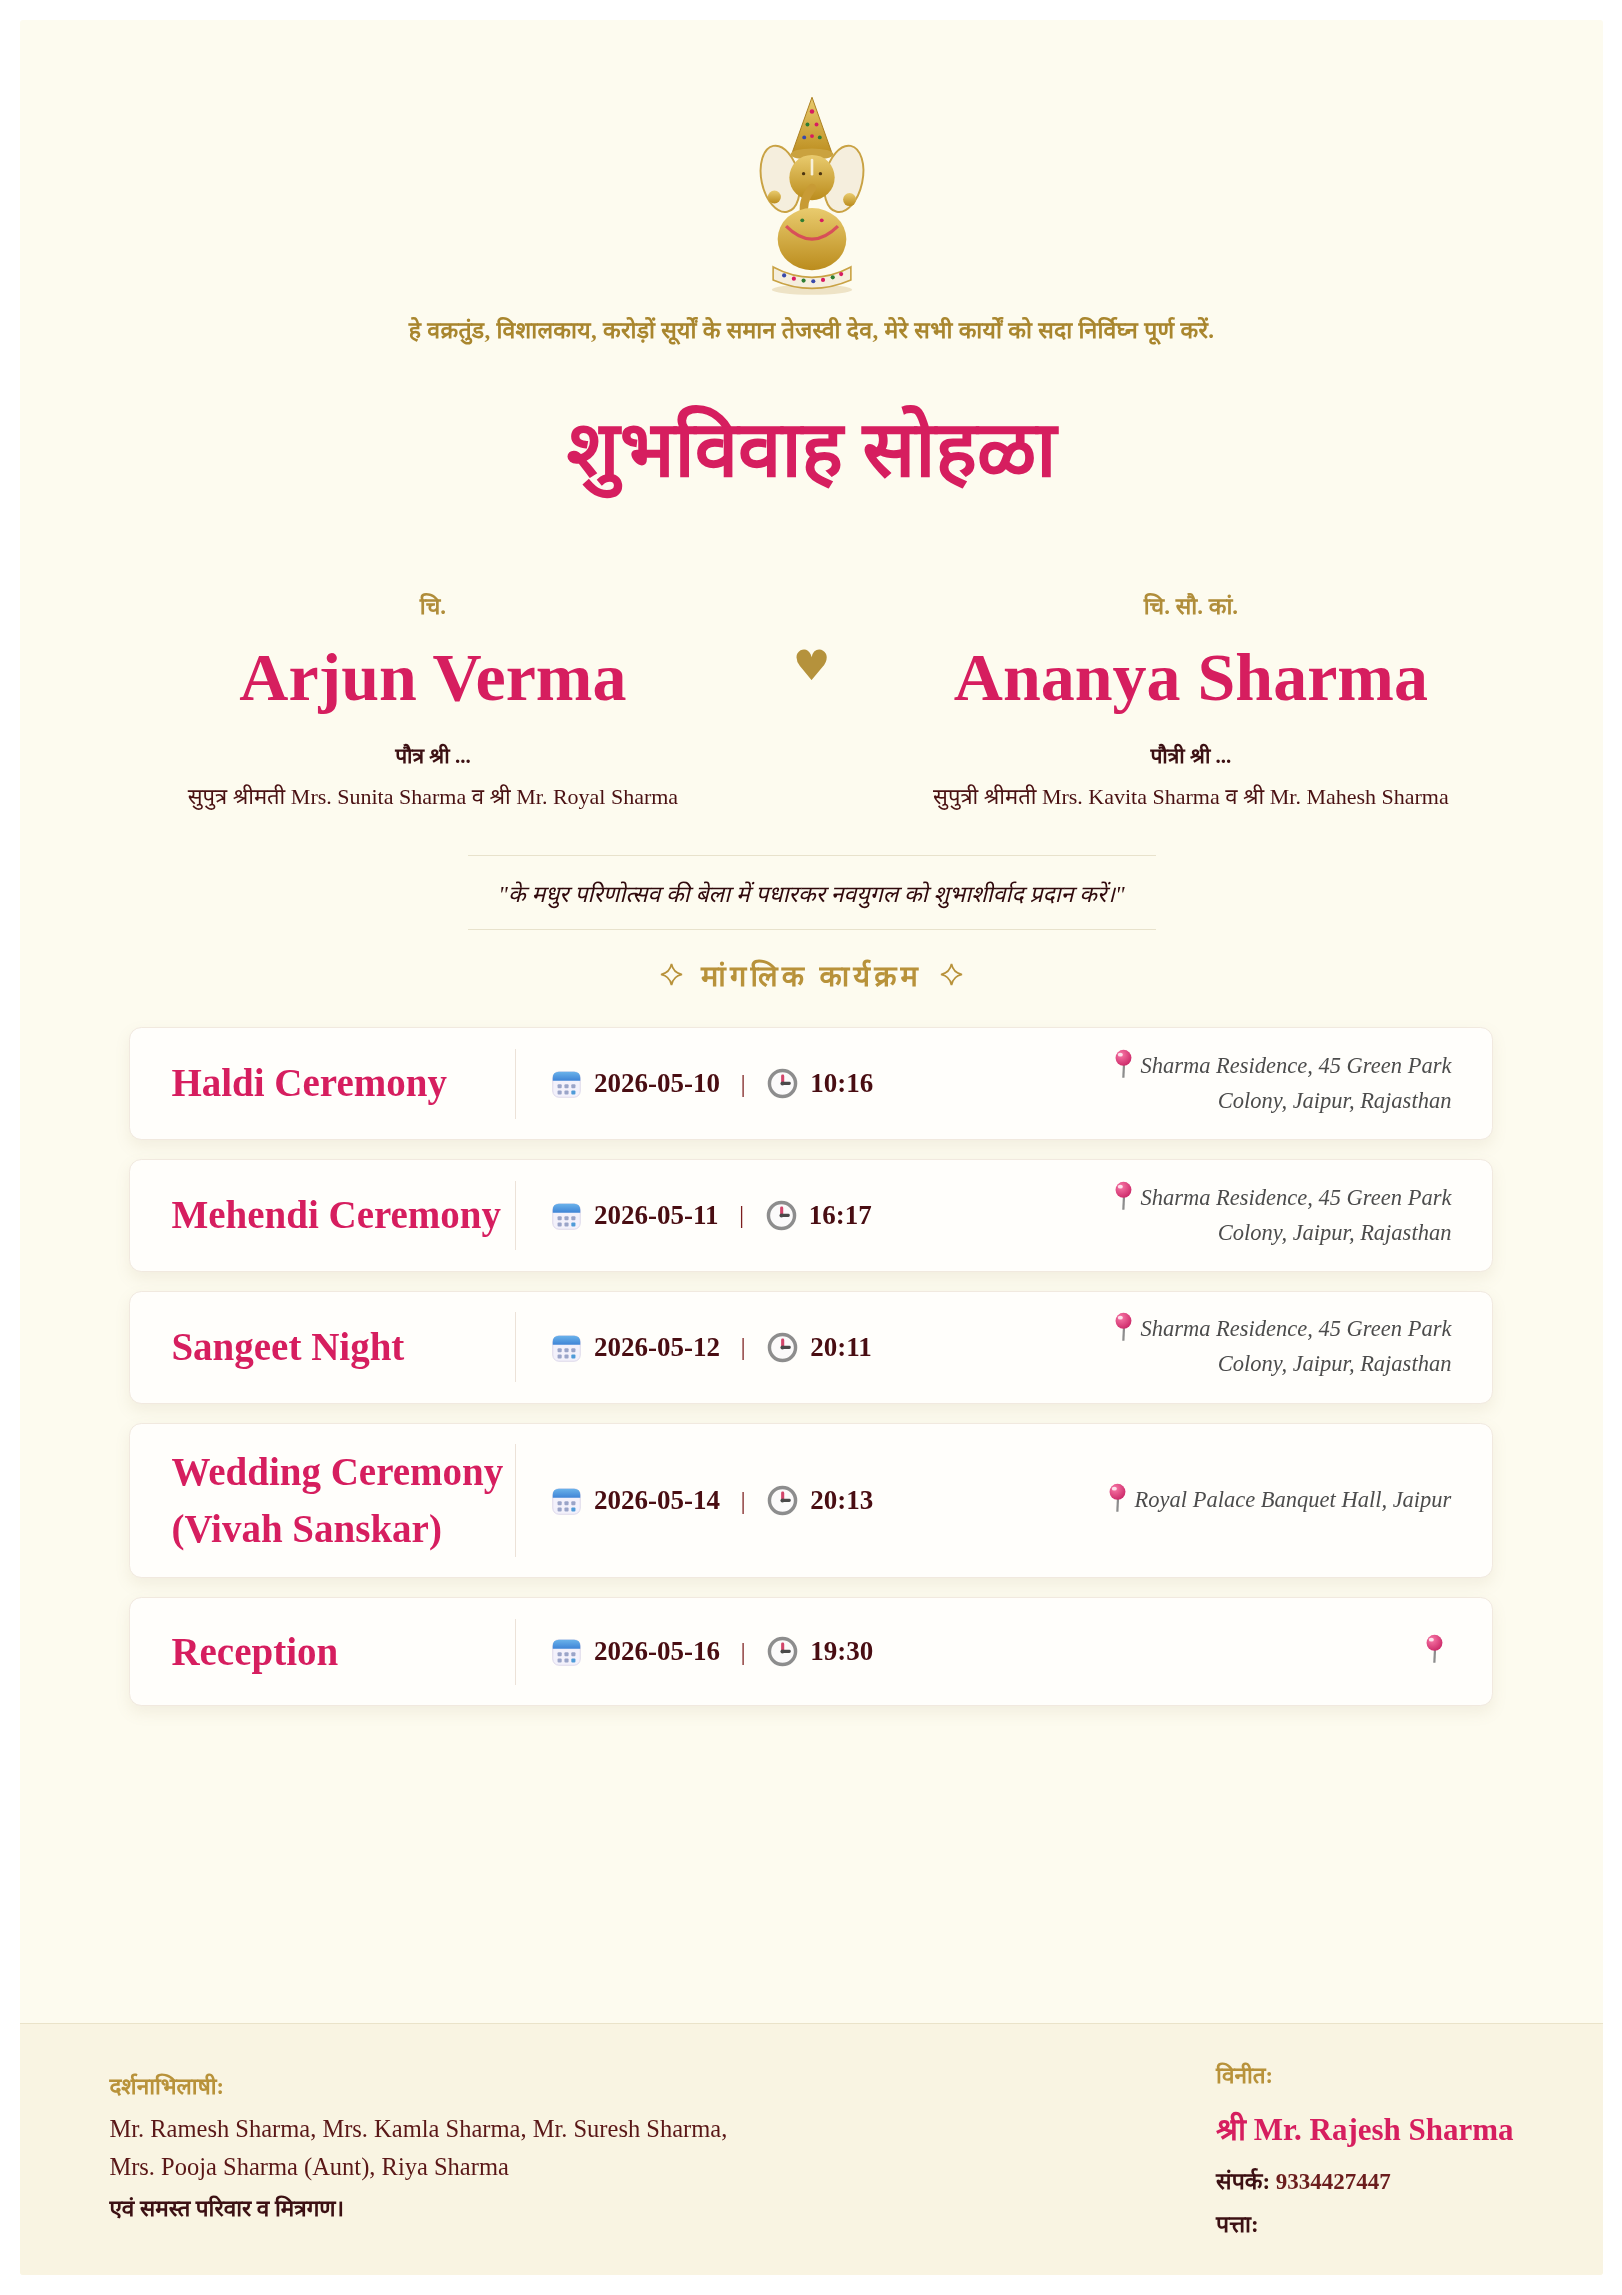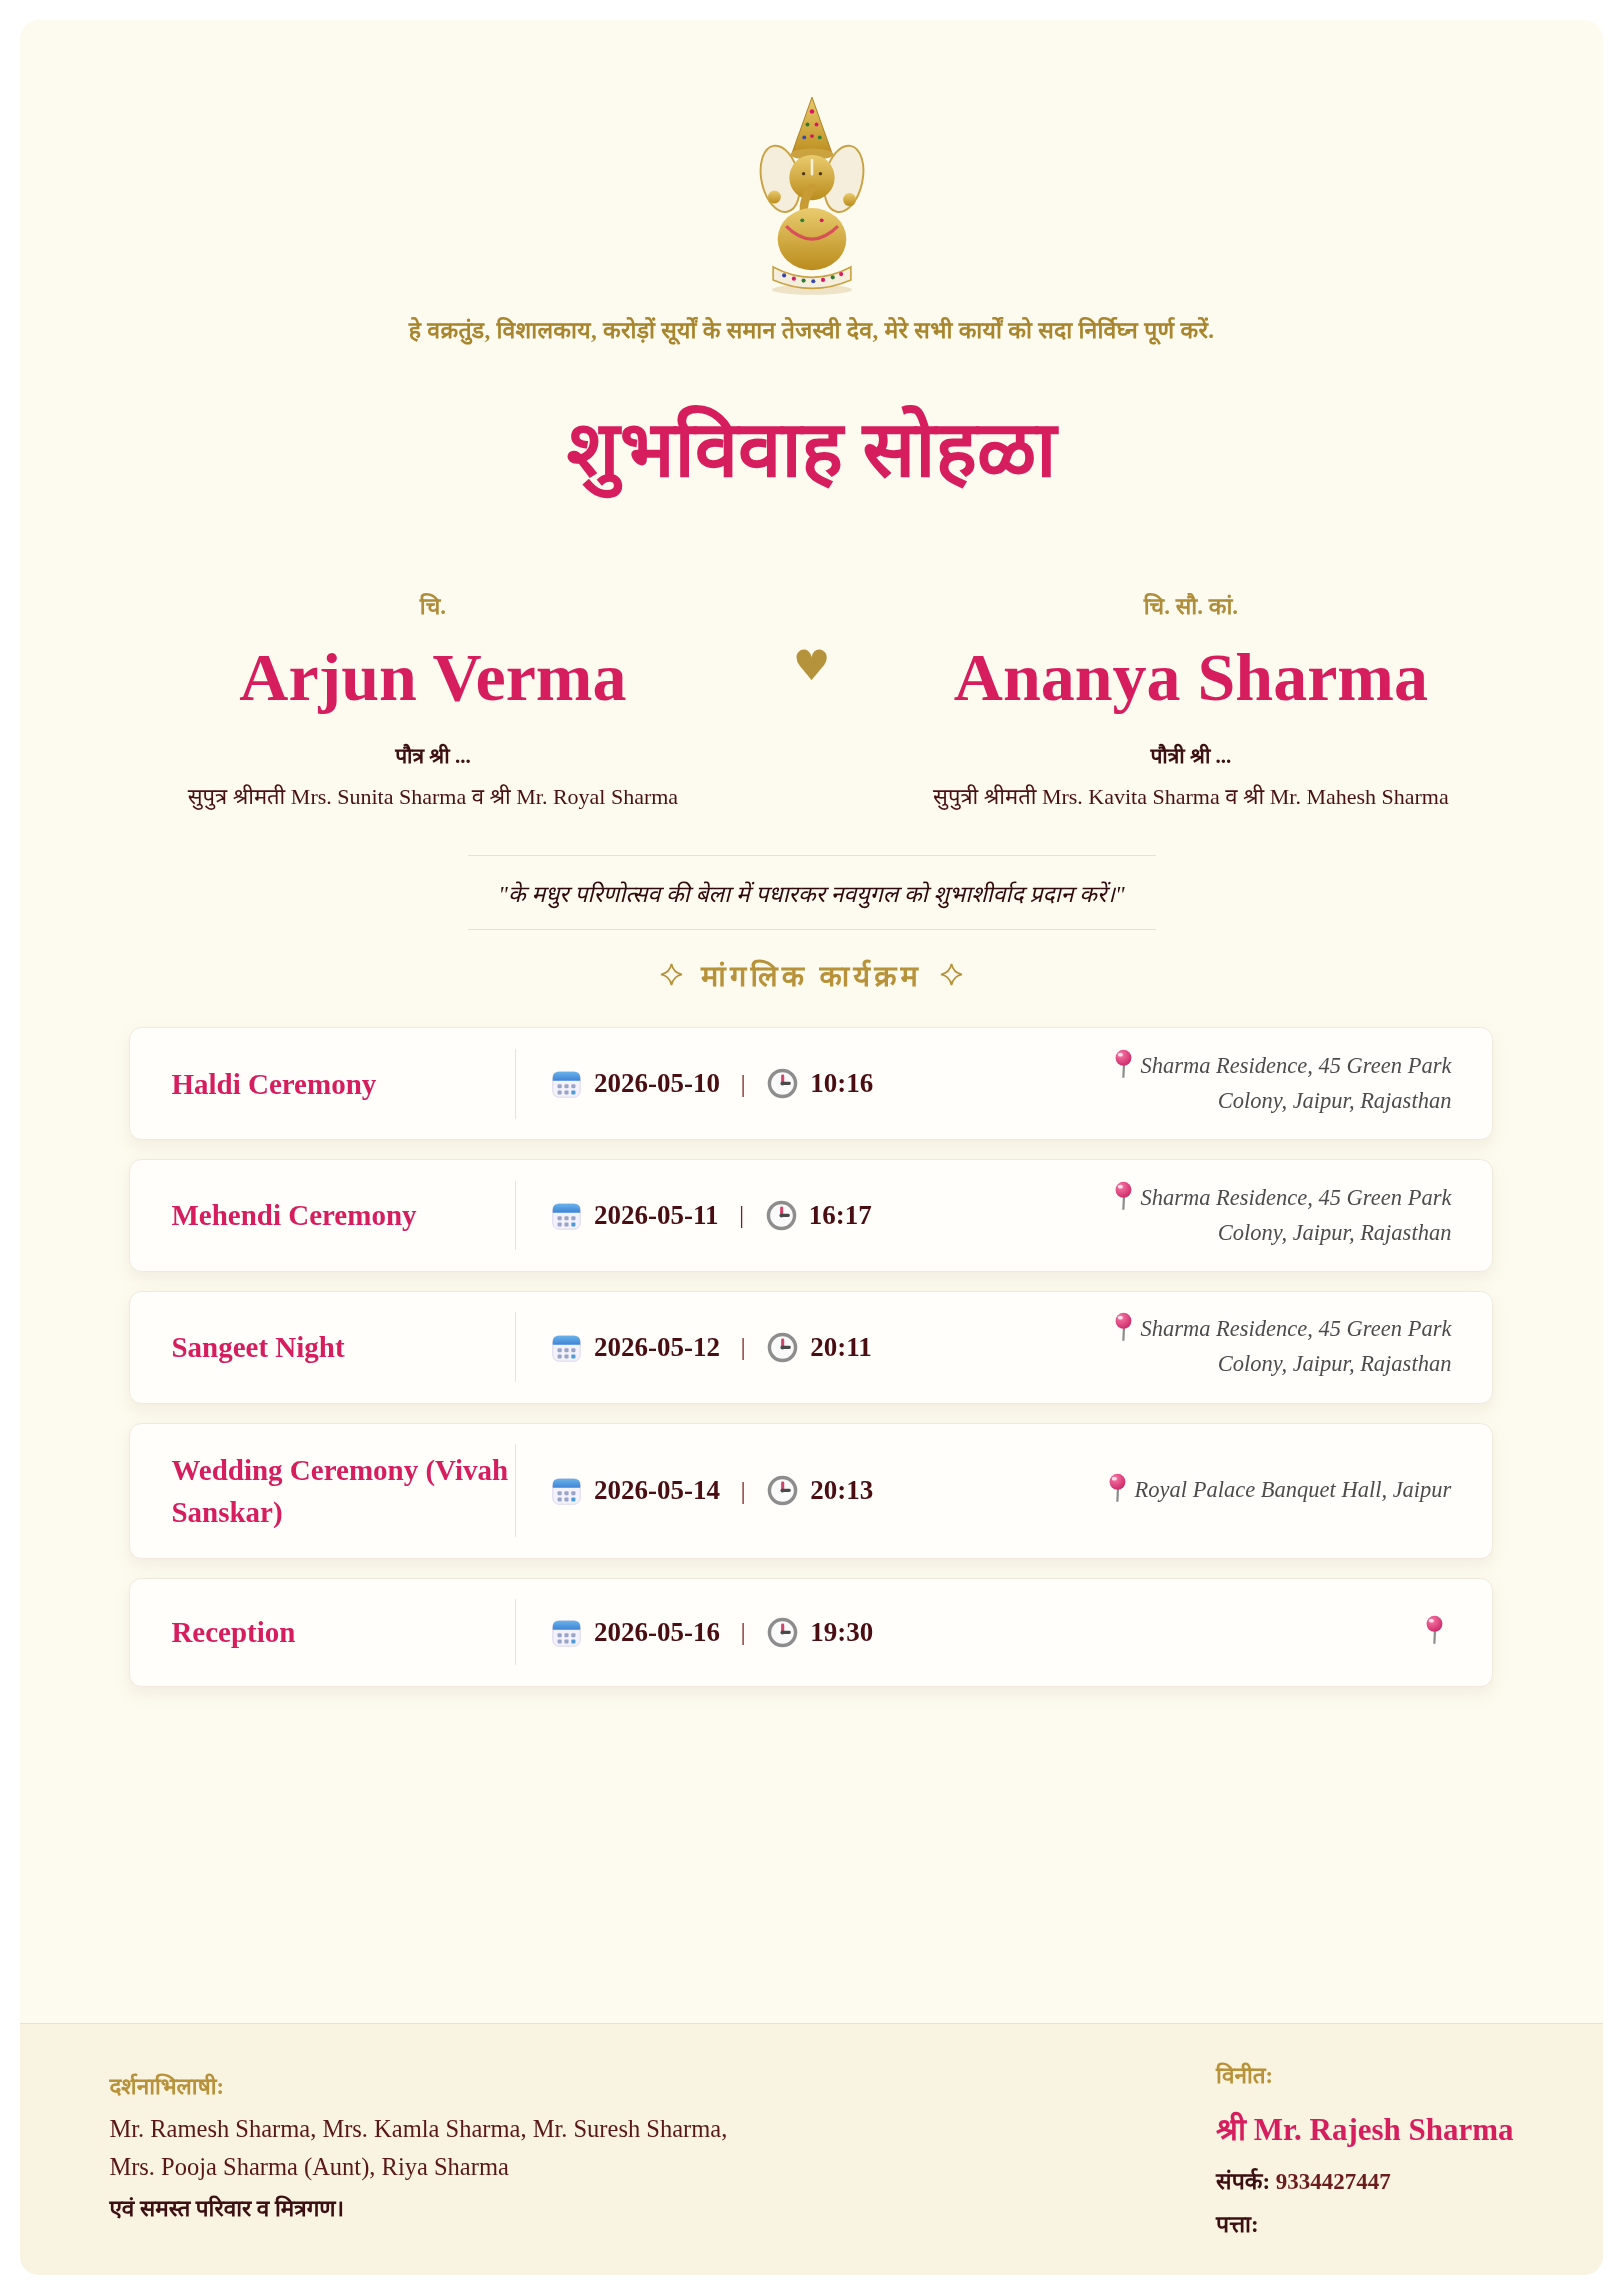--- a/index.html
+++ b/index.html
@@ -10,21 +10,21 @@
     font-family: "Liberation Serif", "DejaVu Serif", serif;
     position: relative;
   }
   .page {
     position: absolute; left: 0; top: 0; width: 1623px; height: 2295px;
     background: #ffffff;
   }
   .card {
     position: absolute; left: 20.4px; top: 20.4px; right: 20.4px; bottom: 20.4px;
     background: #fdfbef;
-    border-radius: 19px;
+    border-radius: 3px;
     overflow: hidden;
   }
   
   .ganesha {
     position: absolute; top: 72px; left: 50%; transform: translateX(-50%);
     width: 149px; height: 210px;
   }
   
   .invocation {
     position: absolute; top: 293px; left: 0; right: 0;
@@ -83,21 +83,21 @@
     background: #fffefb;
     border: 0.7px solid #f1e9df;
     border-radius: 12.3px;
     box-shadow: 0 6.8px 15px rgba(150, 130, 90, 0.10);
     min-height: 109px;
     display: flex; align-items: center;
     padding: 20.4px 41px;
   }
   .ev-title {
     width: 344px; flex: none;
-    font-size: 29px; font-weight: bold; color: #d61e5f;
+    font-size: 39px; font-weight: bold; color: #d61e5f;
     line-height: 1.45;
   }
   .ev-divider { align-self: stretch; width: 0.7px; background: #ece2d8; flex: none; margin-right: 34px; }
   .ev-datetime {
     flex: none;
     display: flex; align-items: center; gap: 11px;
     font-size: 27px; font-weight: bold; color: #490d12;
     white-space: nowrap;
   }
   .ev-pipe { color: #7c1d1d; font-weight: normal; font-size: 26px; margin: 0 9.5px; }

